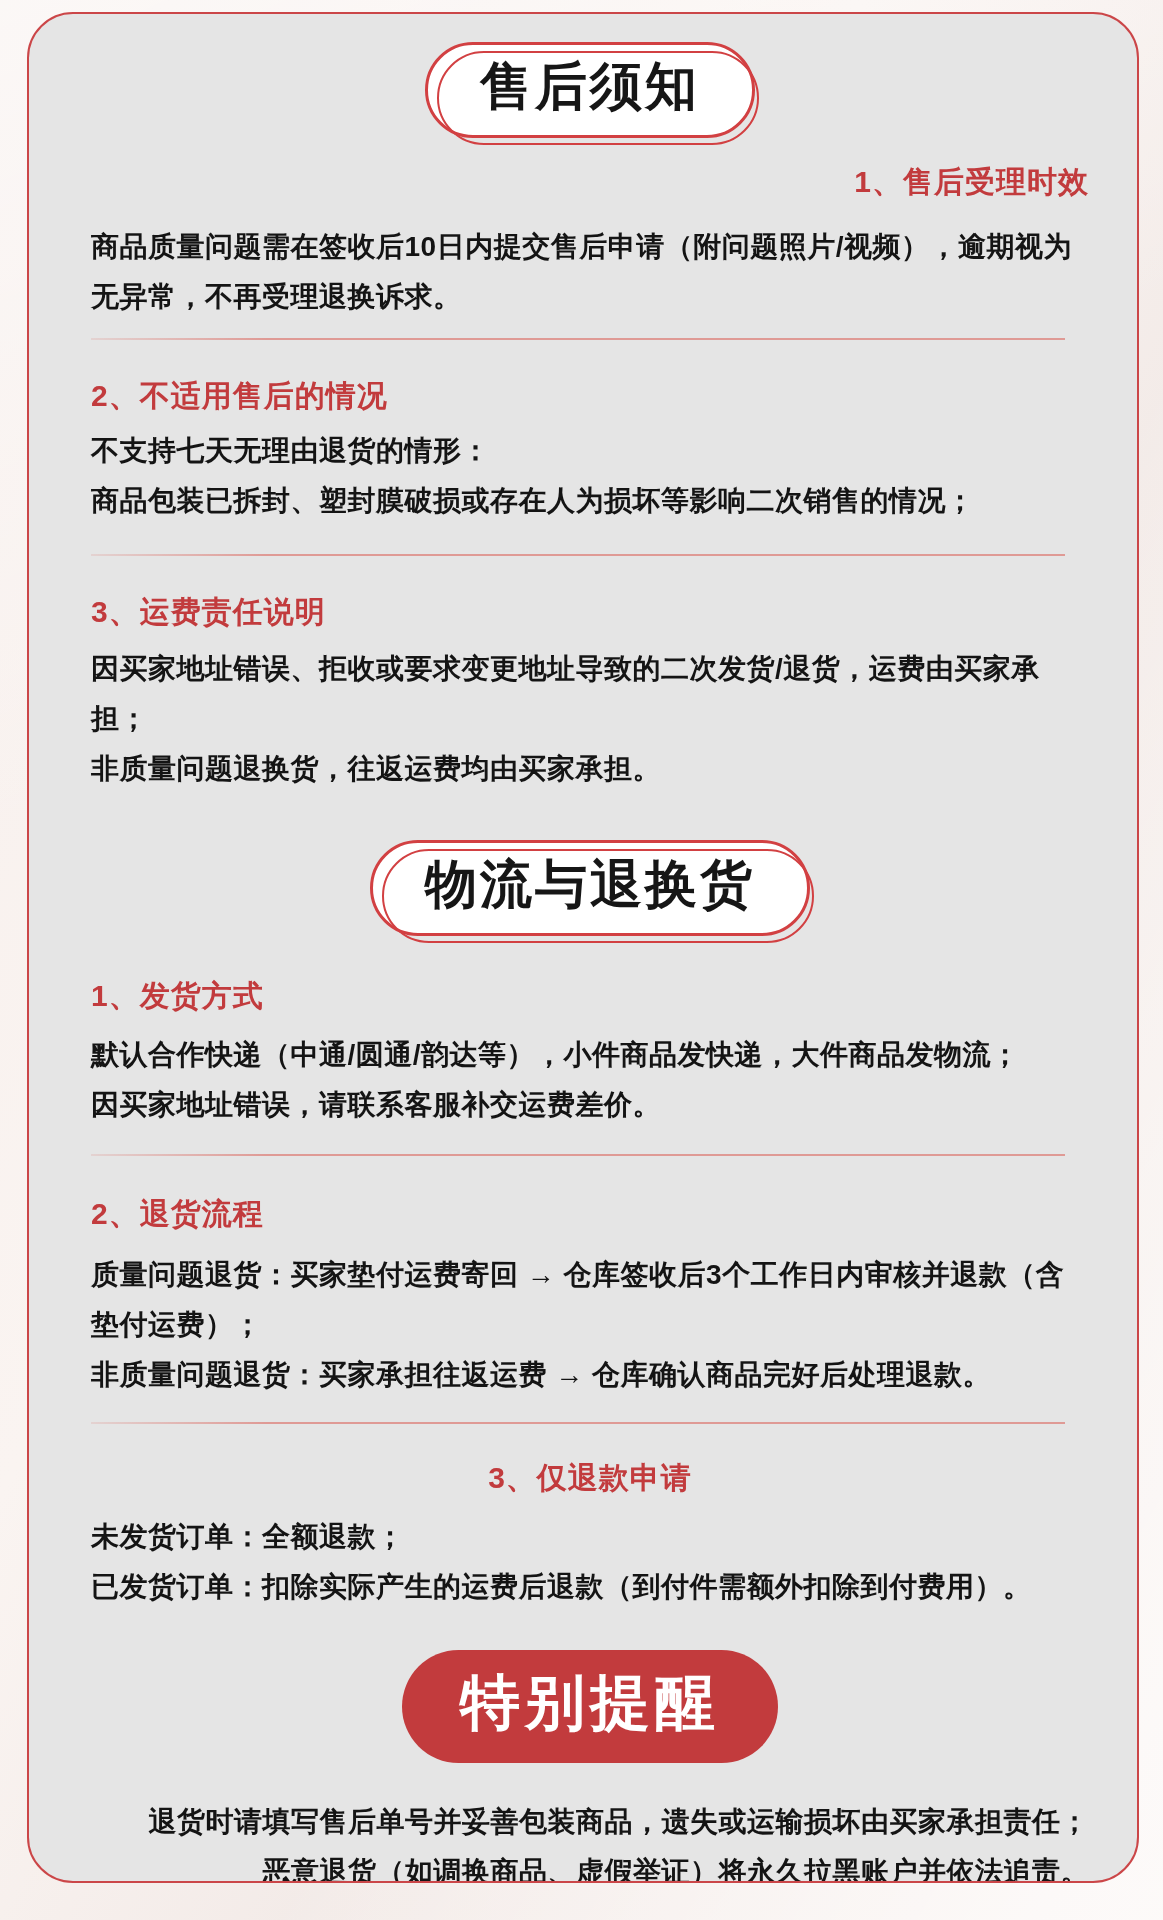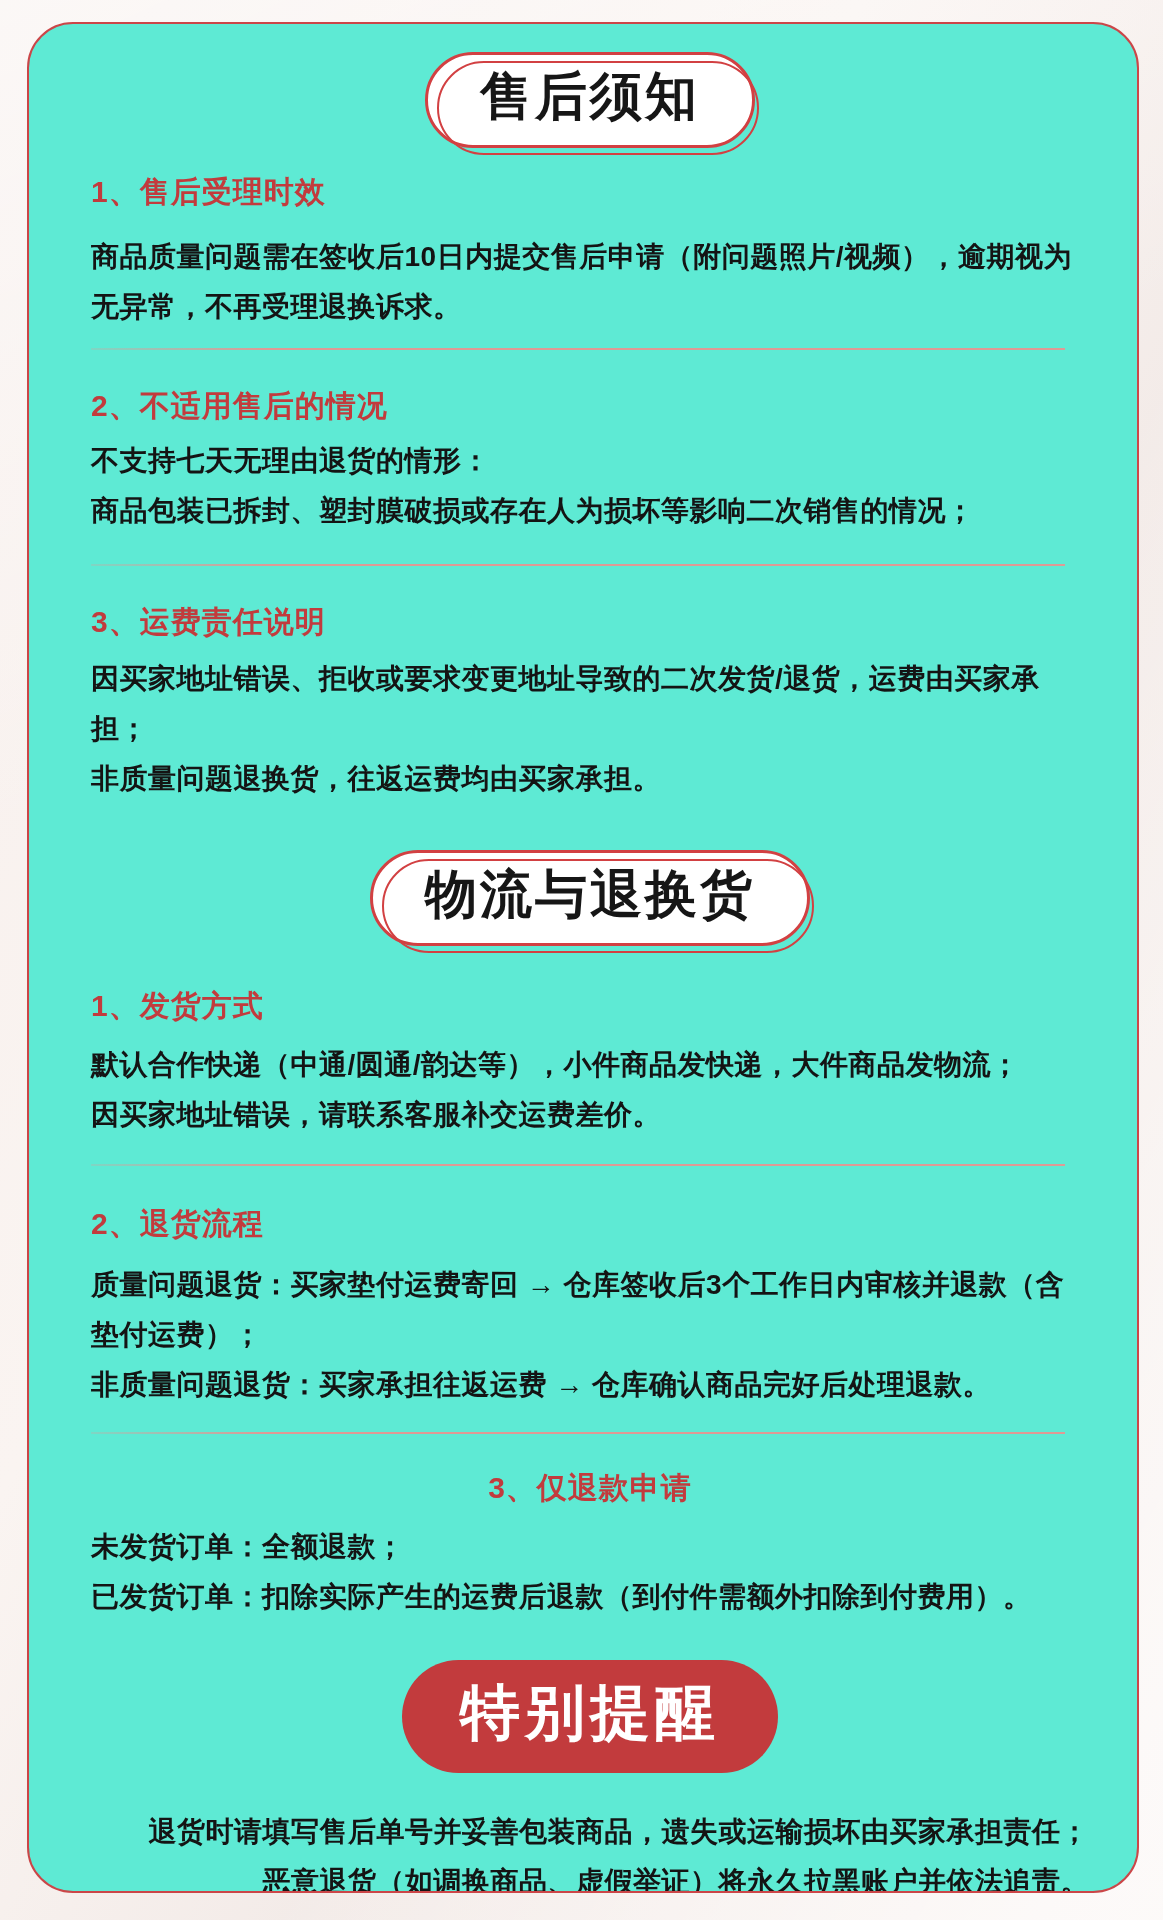--- a/index.html
+++ b/index.html
@@ -14,23 +14,23 @@
   body{
     font-family:"Liberation Sans","DejaVu Sans",sans-serif;
     color:var(--text);
     background:
       linear-gradient(155deg, rgba(255,255,255,.55) 0%, rgba(255,255,255,0) 35%),
       linear-gradient(300deg, rgba(255,255,255,.6) 5%, rgba(255,255,255,0) 40%),
       linear-gradient(120deg,#f7efec 0%,#faf4f1 38%,#f3ebe8 62%,#f9f2ef 100%);
   }
   .card{
     position:relative;
-    margin:22px 24px 0 27px;
+    margin:12px 24px 0 27px;
     height:1871px;
-    background:#5eead4;
+    background:#e5e5e5;
     border:2px solid var(--card-border);
     border-radius:46px;
     padding:26px 48px 24px 62px;
     overflow:hidden;
   }
   .center{text-align:center;}
   
   .pill-wrap{margin-top:2px;}
   .title-pill{
     display:inline-block;position:relative;
@@ -53,21 +53,21 @@
   }
   .sec-body p{
     font-size:28px;font-weight:600;line-height:50px;color:var(--text);
     letter-spacing:.5px;
   }
   .divider{
     height:2px;border:0;width:calc(100% - 24px);
     background:linear-gradient(to right, rgba(223,154,149,.25), var(--divider) 18%, var(--divider));
   }
   
-  .mt-h1{margin-top:24px;} .mt-b1{margin-top:20px;} .mt-d1{margin-top:16px;}
+  .mt-h1{margin-top:24px;text-align:right;} .mt-b1{margin-top:20px;} .mt-d1{margin-top:16px;}
   .mt-h2{margin-top:36px;} .mt-b2{margin-top:10px;} .mt-d2{margin-top:28px;}
   .mt-h3{margin-top:36px;} .mt-b3{margin-top:12px;}
   .mt-pill2{margin-top:46px;}
   .mt-lh1{margin-top:40px;} .mt-lb1{margin-top:14px;} .mt-ld1{margin-top:24px;}
   .mt-lh2{margin-top:38px;} .mt-lb2{margin-top:16px;} .mt-ld2{margin-top:22px;}
   .mt-lh3{margin-top:34px;text-align:center;} .mt-lb3{margin-top:14px;}
   
   .alert-wrap{margin-top:38px;}
   .alert-pill{
     display:inline-block;

